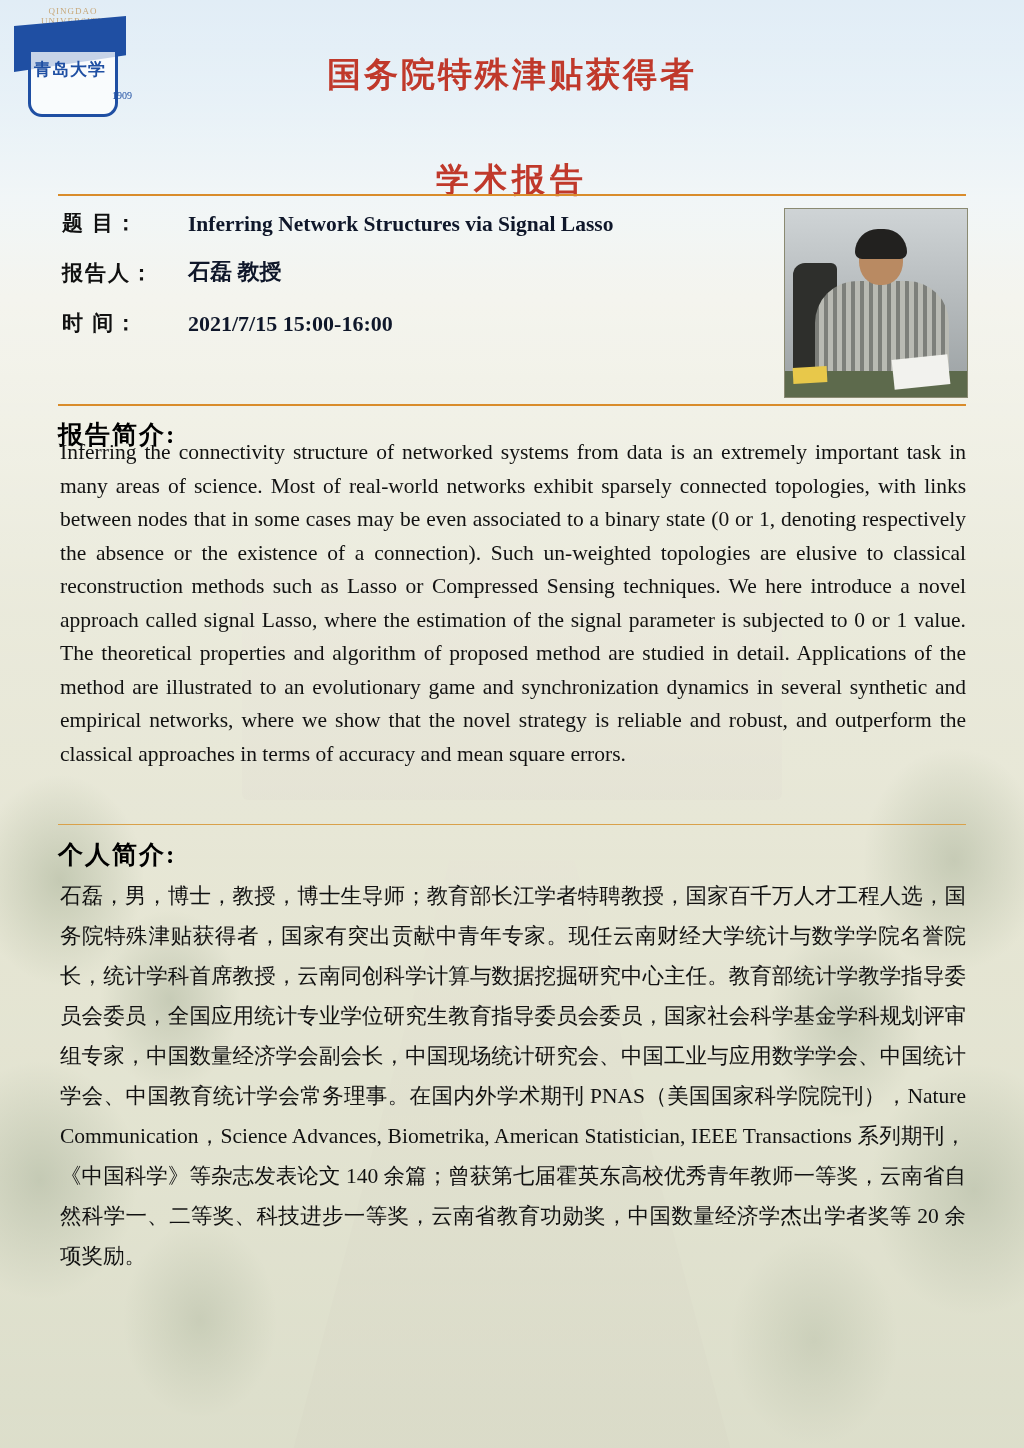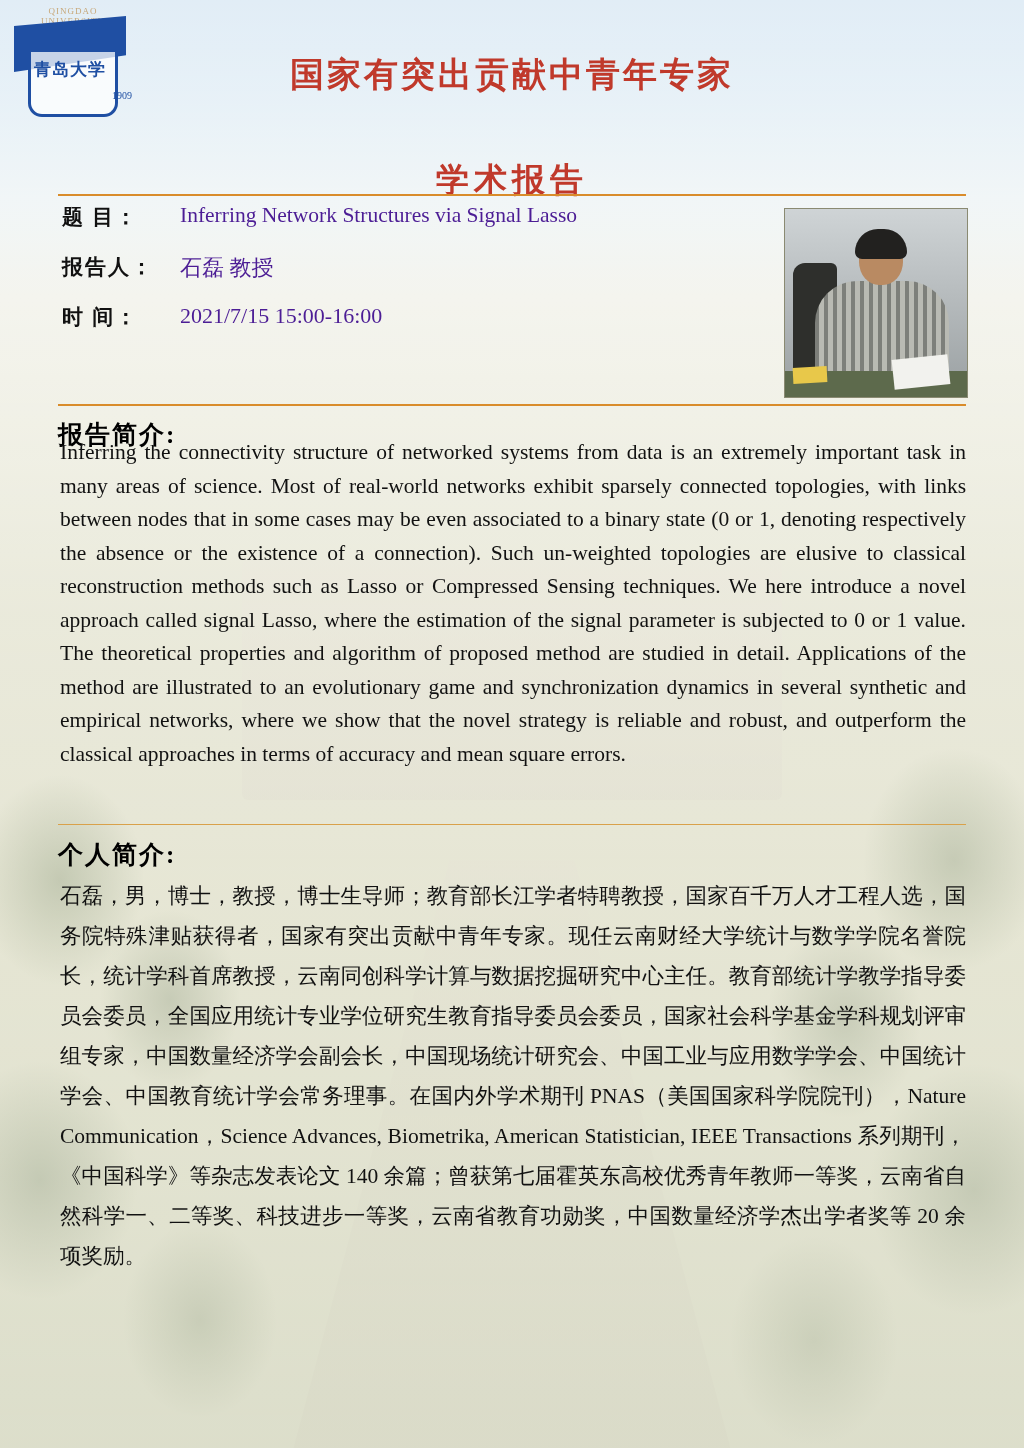--- a/index.html
+++ b/index.html
@@ -169,38 +169,39 @@
   .rule.thin { height: 1px; background: #d9a14a; }
 
   
   .info {
     position: absolute;
     left: 62px; top: 203px;
     width: 700px;
   }
   .info-row {
     display: flex;
-    align-items: flex-start;
+    align-items: flex-end;
     margin-bottom: 16px;
     height: 34px;
   }
   .info-label {
     width: 118px;
     color: #111;
     font-family: "Liberation Serif", serif;
     font-weight: bold;
     font-size: 21px;
     letter-spacing: 2px;
     white-space: nowrap;
   }
   .info-value {
-    color: #4c1d95;
-    font-family: "Liberation Serif", serif;
-    font-weight: normal;
+    color: #0f172a;
+    font-family: "Liberation Serif", serif;
+    font-weight: bold;
     font-size: 22px;
+    margin-left: 8px;
   }
   .info-value.title-en {
     font-size: 21.5px;
   }
   .photo {
     position: absolute;
     left: 784px; top: 208px;
     width: 182px; height: 188px;
     border: 1px solid #8a8a72;
     overflow: hidden;
@@ -304,21 +305,21 @@
   </div>
 
   <div class="header">
     <div class="logo">
       <div class="logo-top-text">QINGDAO UNIVERSITY</div>
       <div class="logo-banner"></div>
       <div class="logo-shape"></div>
       <div class="logo-cn">青岛大学</div>
       <div class="logo-year">1909</div>
     </div>
-    <div class="org-title">国家有突出贡献中青年专家</div>
+    <div class="org-title">国务院特殊津贴获得者</div>
     <div class="doc-title">学术报告</div>
   </div>
 
   <div class="rule" style="top:194px;"></div>
 
   <div class="info">
     <div class="info-row">
       <div class="info-label">题  目：</div>
       <div class="info-value title-en">Inferring Network Structures via Signal Lasso</div>
     </div>

